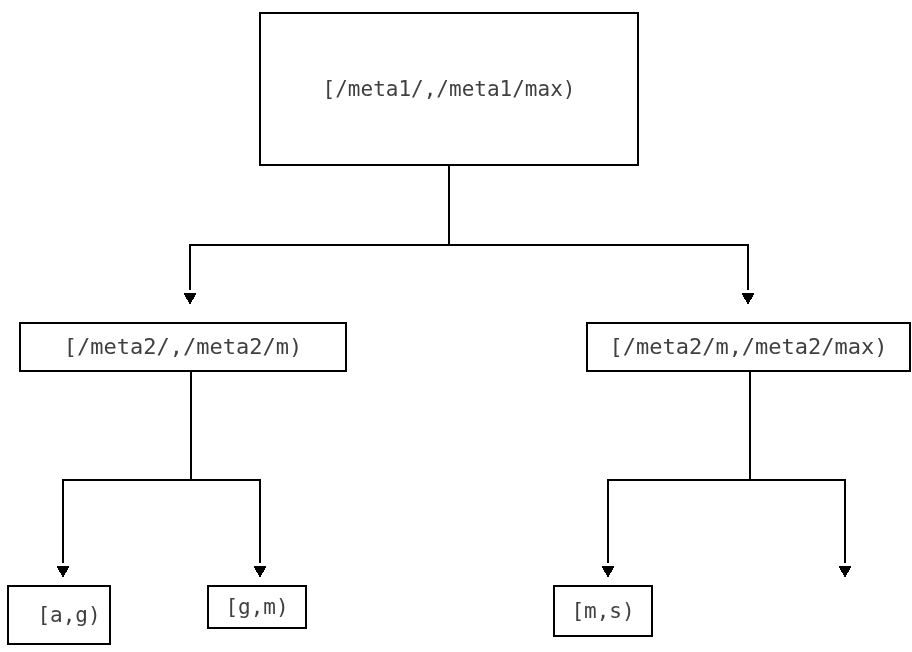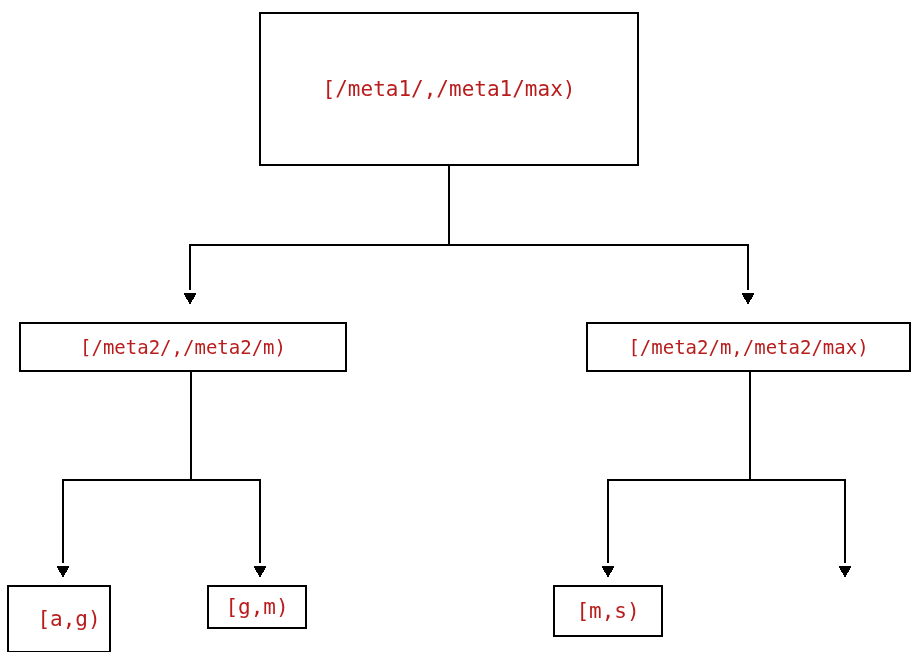--- a/index.html
+++ b/index.html
@@ -31,27 +31,27 @@
     box-sizing: border-box;
     background: #ffffff;
     border: 2px solid #000000;
     display: flex;
     align-items: center;
     justify-content: center;
     z-index: 2;
   }
   .node-label {
     font-family: "DejaVu Sans Mono", "Liberation Mono", monospace;
-    color: #b91c1c;
+    color: #404040;
     white-space: pre;
     letter-spacing: 0px;
     line-height: 1;
   }
   .node-root .node-label { font-size: 21px; }
-  .node-mid  .node-label { font-size: 19px; }
+  .node-mid  .node-label { font-size: 22px; }
   .node-leaf .node-label { font-size: 21px; }
 </style>
 </head>
 <body>
 
 <div id="diagram-root">
 
   <svg id="tree-svg" viewBox="0 0 912 652" xmlns="http://www.w3.org/2000/svg">
     <g id="edge-layer" fill="#000000" stroke="#000000" stroke-width="2.4" stroke-linecap="butt" shape-rendering="crispEdges">
         <g>
@@ -86,26 +86,26 @@
   </div>
 
   <div class="node-box node-mid" style="left: 19px; top: 322px; width: 328px; height: 50px;">
     <span class="node-label">[/meta2/,/meta2/m)</span>
   </div>
 
   <div class="node-box node-mid" style="left: 586px; top: 322px; width: 325px; height: 50px;">
     <span class="node-label">[/meta2/m,/meta2/max)</span>
   </div>
 
-  <div class="node-box node-leaf" style="left: 7px; top: 585px; width: 104px; height: 68px; padding-left: 20px;">
+  <div class="node-box node-leaf" style="left: 7px; top: 585px; width: 104px; height: 60px; padding-left: 20px;">
     <span class="node-label">[a,g)</span>
   </div>
 
   <div class="node-box node-leaf" style="left: 207px; top: 585px; width: 100px; height: 44px;">
     <span class="node-label">[g,m)</span>
   </div>
 
-  <div class="node-box node-leaf" style="left: 553px; top: 585px; width: 110px; height: 52px;">
+  <div class="node-box node-leaf" style="left: 553px; top: 585px; width: 100px; height: 52px;">
     <span class="node-label">[m,s)</span>
   </div>
 
 
 </div>
 
 </body></html>

